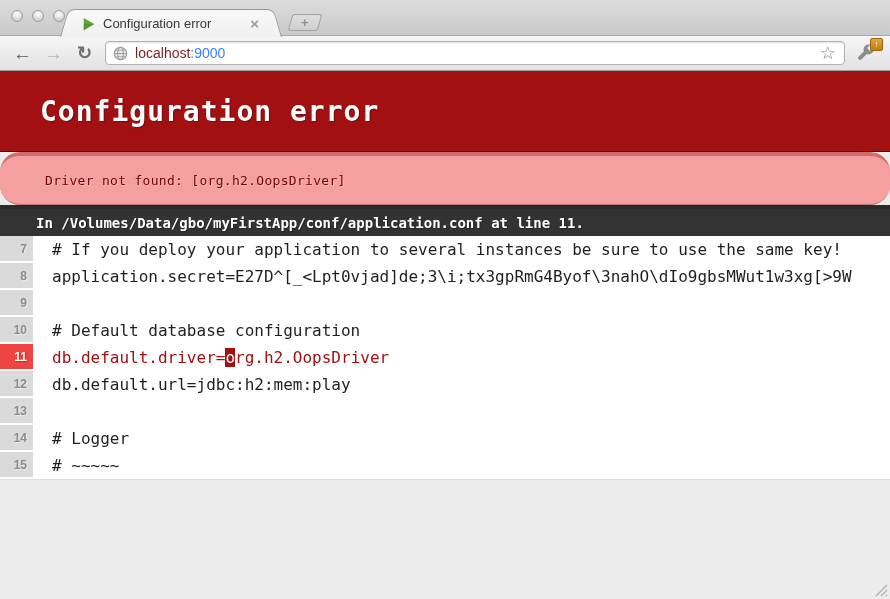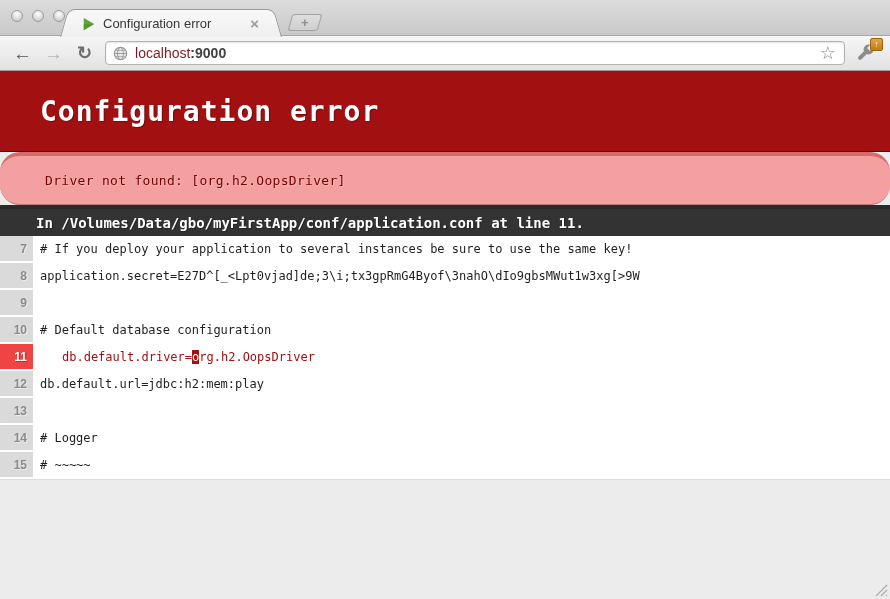--- a/index.html
+++ b/index.html
@@ -31,21 +31,21 @@
              display:flex; align-items:center; padding:0 9px; }
   .nav-btn { font-size:19px; line-height:1; font-weight:bold; background:none; border:none; padding:0 4px; }
   .back-btn { color:#555; margin-right:4px; }
   .fwd-btn  { color:#b4b4b4; margin-right:6px; }
   .reload-btn { color:#6e6e6e; font-size:18px; font-weight:bold; margin-right:9px; }
   .omnibox { flex:1; height:24px; background:#fff; border:1px solid #b3b3b3; border-radius:4px;
              box-shadow:inset 0 1px 2px rgba(0,0,0,.12); display:flex; align-items:center; padding:0 6px 0 7px; }
   .globe-icon { width:15px; height:15px; margin-right:7px; flex:none; }
   .url { font-size:14px; white-space:nowrap; }
   .url .host { color:#7f1d1d; }
-  .url .port { color:#404040;font-weight:bold; }
+  .url .port { color:#3b82f6; }
   .omni-spacer { flex:1; }
   .star-btn { font-size:18px; color:#8a8a8a; line-height:1; background:none; border:none; padding:0 2px; }
   .wrench-btn { position:relative; width:28px; height:26px; margin-left:8px; background:none; border:none; }
   .wrench { position:absolute; left:3px; top:4px; width:18px; height:18px; transform:rotate(45deg); }
   .wrench .handle { position:absolute; left:7px; top:6px; width:4px; height:12px; background:#8c8c8c; border-radius:2px; }
   .wrench .head { position:absolute; left:4px; top:-1px; width:10px; height:10px; border-radius:50%; background:#8c8c8c; }
   .wrench .notch { position:absolute; left:7px; top:-3px; width:4px; height:7px; background:#efefef; }
   .update-badge { position:absolute; right:-2px; top:-2px; width:13px; height:13px; border-radius:2px;
              background:linear-gradient(#e9a33a,#bf7c14); border:1px solid #9a650d;
              color:#fff; font-size:9px; font-weight:bold; line-height:11px; text-align:center; }
@@ -61,23 +61,23 @@
   .detail-banner span { font-size:13px; color:#730000; letter-spacing:.3px; text-shadow:1px 1px 1px rgba(255,255,255,.3); }
   .location-bar { height:31px; background:#333; border-top:4px solid #2a2a2a;
              display:flex; align-items:center; padding-left:36px; }
   .location-bar span { font-size:14px; font-weight:bold; color:#fff; text-shadow:1px 1px 1px rgba(0,0,0,.3); }
 
   .code-block { background:#fff; border-bottom:1px solid #ddd; }
   .code-row { display:flex; height:27px; }
   .line-no { flex:none; width:33px; height:26px; background:#dadada; border-bottom:1px solid #fdfdfd;
              color:#8B8B8B; font-size:12px; font-weight:bold; text-align:right; padding-right:6px; line-height:26px;
              text-shadow:1px 1px 1px rgba(255,255,255,.5); }
-  .code-text { flex:1; font-size:12px; color:#1f1f1f; line-height:27px; padding-left:7px; white-space:pre; }
+  .code-text { flex:1; font-size:16px; color:#1f1f1f; line-height:27px; padding-left:19px; white-space:pre; }
   .code-row.error .line-no { background:#ef4444; color:#fff; text-shadow:1px 1px 1px rgba(0,0,0,.3); }
-  .code-row.error .code-text { color:#A31012;margin-left:22px; }
+  .code-row.error .code-text { color:#A31012; }
   .code-row.error .marker { background:#A31012; color:#fff; }
 
   .below-area { position:relative; height:119px; background:#ececec; }
   .resize-grip { position:absolute; right:2px; bottom:2px; width:16px; height:16px; }
 </style>
 </head>
 <body>
 
 <div class="window">
 

